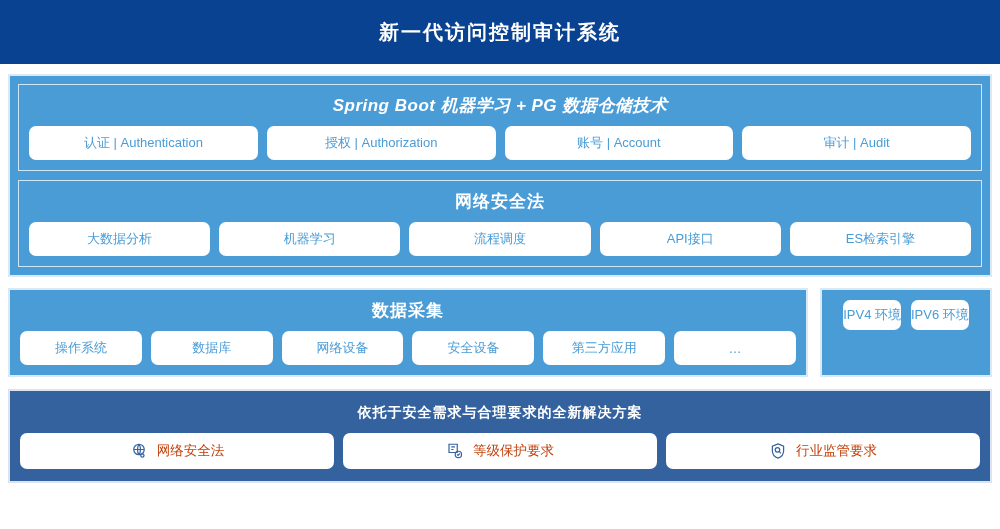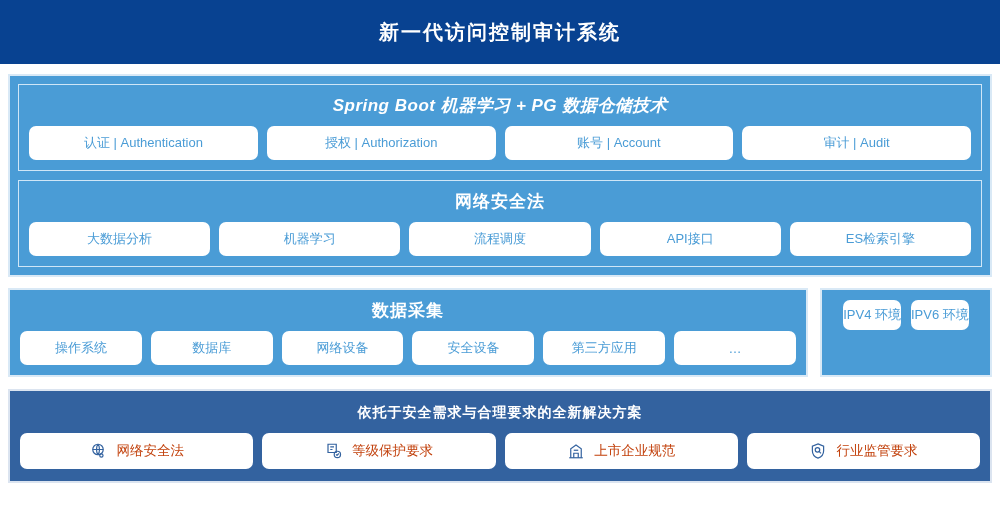--- a/index.html
+++ b/index.html
@@ -215,31 +215,20 @@
           <svg width="18" height="18" viewBox="0 0 24 24" fill="none" stroke="#33629f" stroke-width="1.6">
             <path d="M4 3h11v11H4z"></path>
             <path d="M7 6.5h5M7 10h3"></path>
             <circle cx="16.5" cy="16.5" r="4.2"></circle>
             <path d="M14.7 16.6l1.3 1.3 2.4-2.6"></path>
           </svg>
         </span>
         <span>等级保护要求</span>
       </div>
 
-      <div class="chip">
-        <span class="ic">
-          <svg width="18" height="18" viewBox="0 0 24 24" fill="none" stroke="#33629f" stroke-width="1.6">
-            <path d="M3 21h18"></path>
-            <path d="M5 21V9l7-5 7 5v12"></path>
-            <path d="M9 21v-6h6v6"></path>
-            <path d="M9 11h6"></path>
-          </svg>
-        </span>
-        <span>上市企业规范</span>
-      </div>
 
       <div class="chip">
         <span class="ic">
           <svg width="18" height="18" viewBox="0 0 24 24" fill="none" stroke="#33629f" stroke-width="1.6">
             <path d="M12 2.5l7.5 3v6.2c0 5-3.3 8.4-7.5 9.8-4.2-1.4-7.5-4.8-7.5-9.8V5.5z"></path>
             <circle cx="11.3" cy="10.4" r="3"></circle>
             <path d="M13.5 12.6l2.4 2.6"></path>
           </svg>
         </span>
         <span>行业监管要求</span>

